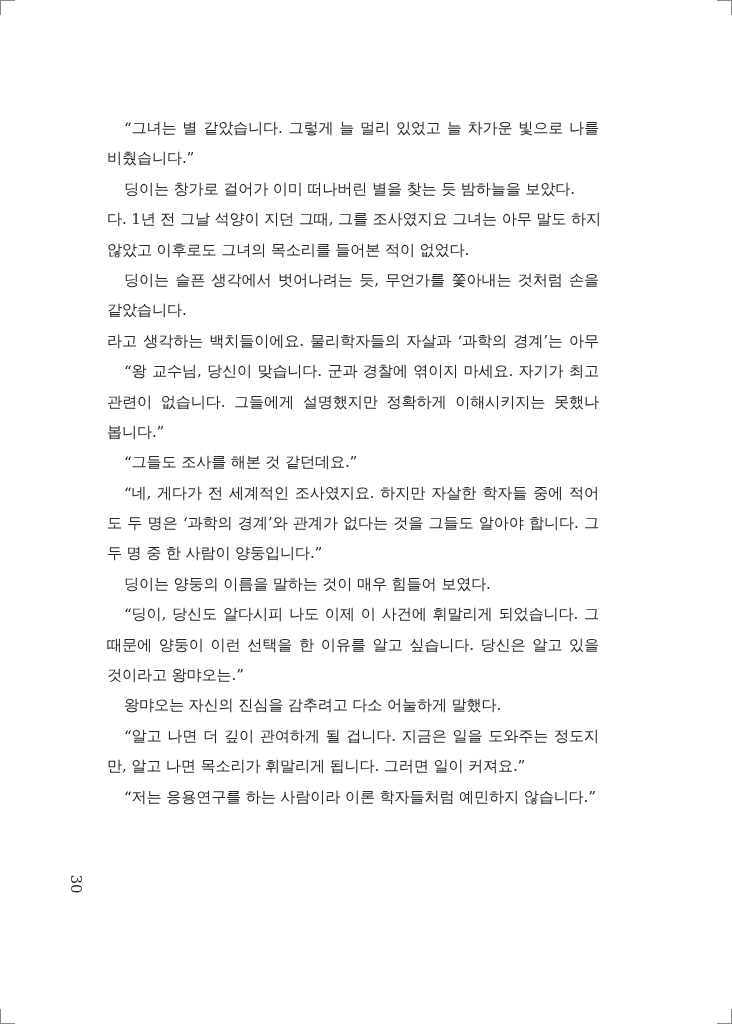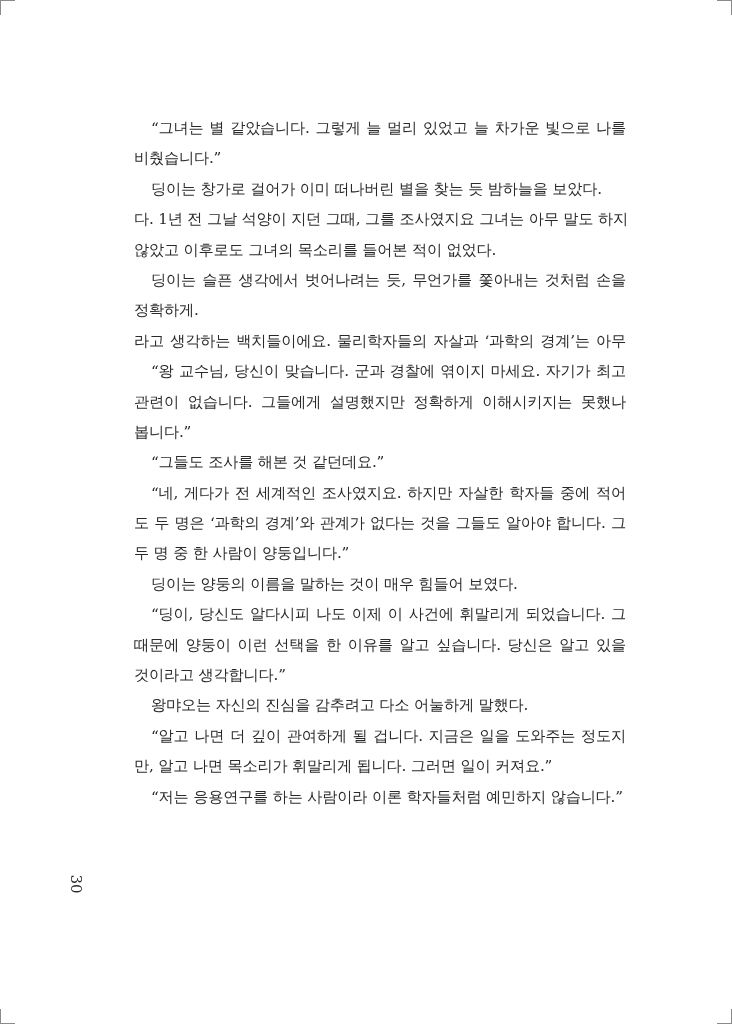--- a/index.html
+++ b/index.html
@@ -17,21 +17,21 @@
     }
     .crop {
       position: absolute;
       background: #8a8a8a;
     }
     .crop.h { height: 1px; width: 15px; }
     .crop.v { width: 1px; height: 15px; }
 
     .page-text {
       position: absolute;
-      left: 134px;
+      left: 107px;
       top: 113px;
       width: 492px;
     }
     .line {
       height: 30.4px;
       line-height: 30.4px;
       font-size: 15.2px;
       white-space: nowrap;
       text-align: justify;
       text-align-last: justify;
@@ -70,38 +70,38 @@
 
   <div class="line indent">“그녀는 별 같았습니다. 그렇게 늘 멀리 있었고 늘 차가운 빛으로 나를</div>
   <div class="line last">비췄습니다.”</div>
 
   <div class="line indent last">딩이는 창가로 걸어가 이미 떠나버린 별을 찾는 듯 밤하늘을 보았다.</div>
 
   <div class="line">다. 1년 전 그날 석양이 지던 그때, 그를 조사였지요 그녀는 아무 말도 하지</div>
   <div class="line last">않았고 이후로도 그녀의 목소리를 들어본 적이 없었다.</div>
 
   <div class="line indent">딩이는 슬픈 생각에서 벗어나려는 듯, 무언가를 쫓아내는 것처럼 손을</div>
-  <div class="line last">정확하게.</div>
+  <div class="line last">같았습니다.</div>
 
   <div class="line">라고 생각하는 백치들이에요. 물리학자들의 자살과 ‘과학의 경계’는 아무</div>
   <div class="line indent">“왕 교수님, 당신이 맞습니다. 군과 경찰에 엮이지 마세요. 자기가 최고</div>
   <div class="line">관련이 없습니다. 그들에게 설명했지만 정확하게 이해시키지는 못했나</div>
   <div class="line last">봅니다.”</div>
 
   <div class="line indent last">“그들도 조사를 해본 것 같던데요.”</div>
 
   <div class="line indent">“네, 게다가 전 세계적인 조사였지요. 하지만 자살한 학자들 중에 적어</div>
   <div class="line">도 두 명은 ‘과학의 경계’와 관계가 없다는 것을 그들도 알아야 합니다. 그</div>
   <div class="line last">두 명 중 한 사람이 양둥입니다.”</div>
 
   <div class="line indent last">딩이는 양둥의 이름을 말하는 것이 매우 힘들어 보였다.</div>
 
   <div class="line indent">“딩이, 당신도 알다시피 나도 이제 이 사건에 휘말리게 되었습니다. 그</div>
   <div class="line">때문에 양둥이 이런 선택을 한 이유를 알고 싶습니다. 당신은 알고 있을</div>
-  <div class="line last">것이라고 생각합니다.”</div>
+  <div class="line last">것이라고 왕먀오는.”</div>
 
   <div class="line indent last">왕먀오는 자신의 진심을 감추려고 다소 어눌하게 말했다.</div>
 
   <div class="line indent">“알고 나면 더 깊이 관여하게 될 겁니다. 지금은 일을 도와주는 정도지</div>
   <div class="line last">만, 알고 나면 목소리가 휘말리게 됩니다. 그러면 일이 커져요.”</div>
 
   <div class="line indent last">“저는 응용연구를 하는 사람이라 이론 학자들처럼 예민하지 않습니다.”</div>
 </div>
 
 <div class="page-number">30</div>

